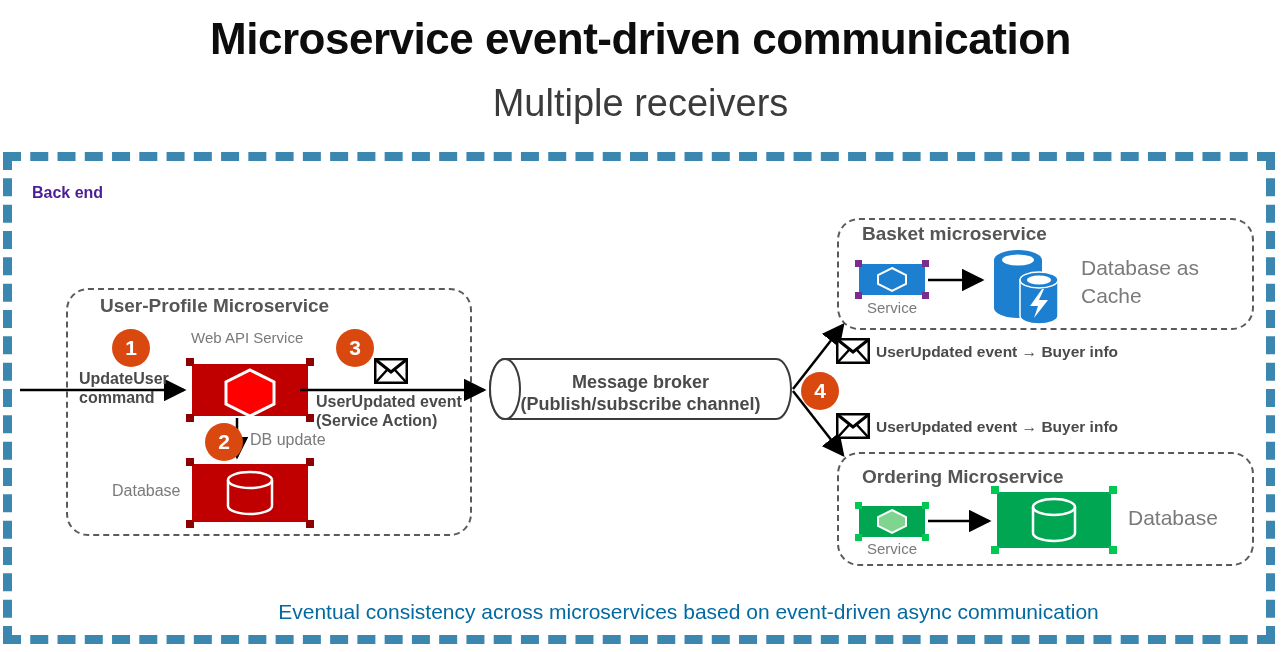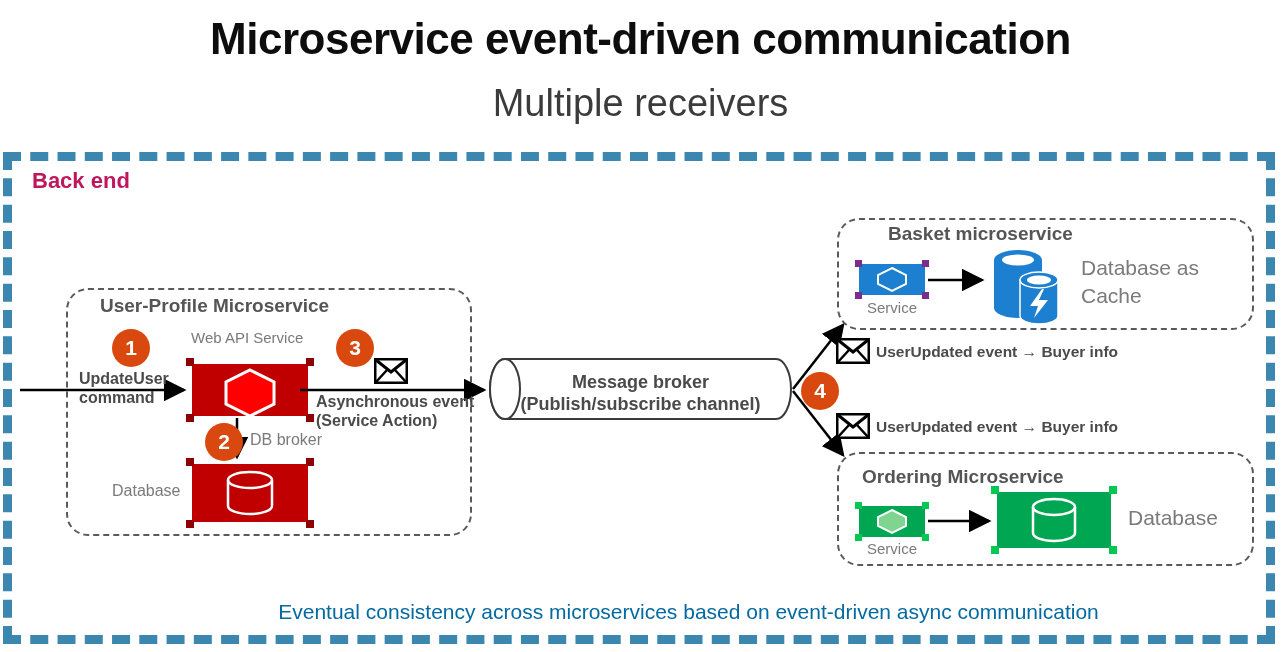--- a/index.html
+++ b/index.html
@@ -45,24 +45,24 @@
   .backend-frame {
     position: absolute;
     left: 3px; top: 152px;
     width: 1272px;
     height: 492px;
     border: 9px dashed #3c87b0;
     box-sizing: border-box;
   }
   .backend-label {
     position: absolute;
-    left: 32px; top: 168px;
-    font-size: 22px;
-    font-weight: bold;
-    color: #be185d;
+    left: 32px; top: 184px;
+    font-size: 16px;
+    font-weight: bold;
+    color: #4c1d95;
     white-space: nowrap;
   }
 
   
   .ms-box {
     position: absolute;
     border: 2px dashed #5a5a5a;
     border-radius: 22px;
     box-sizing: border-box;
     background: transparent;
@@ -205,21 +205,21 @@
       <path d="M16,1 L287,1 A15,30 0 0 1 287,61 L16,61 A15,30 0 0 1 16,1 Z" fill="#ffffff" stroke="#3b3b3b" stroke-width="2"></path>
       <ellipse cx="16" cy="31" rx="15" ry="30" fill="#ffffff" stroke="#3b3b3b" stroke-width="2"></ellipse>
     </svg>
     <div class="broker-text">
       <span>Message broker</span>
       <span>(Publish/subscribe channel)</span>
     </div>
   </div>
 
   <div class="ms-box" style="left:837px; top:218px; width:417px; height:112px;"></div>
-  <div class="ms-title" style="left:888px; top:223px;">Basket microservice</div>
+  <div class="ms-title" style="left:862px; top:223px;">Basket microservice</div>
 
   <div class="tile" style="left:858px; top:263px; width:68px; height:33px; background:#1d7fd0;">
     <div class="body" style="border-width:1.5px;"></div>
     <svg width="68" height="33" style="position:absolute;left:0;top:0;">
       <polygon points="34,5 48,12 48,21 34,28 20,21 20,12" fill="#1d7fd0" stroke="#ffffff" stroke-width="2"></polygon>
     </svg>
     <div class="handle" style="left:-3px;  top:-3px;  width:7px;height:7px;background:#7b2d8e;"></div>
     <div class="handle" style="right:-3px; top:-3px;  width:7px;height:7px;background:#7b2d8e;"></div>
     <div class="handle" style="left:-3px;  bottom:-3px;width:7px;height:7px;background:#7b2d8e;"></div>
     <div class="handle" style="right:-3px; bottom:-3px;width:7px;height:7px;background:#7b2d8e;"></div>
@@ -296,25 +296,25 @@
   <div class="badge" style="left:205px; top:423px;">2</div>
   <div class="badge" style="left:336px; top:329px;">3</div>
   <div class="badge" style="left:801px; top:372px;">4</div>
 
   <div class="lbl-bold" style="left:79px; top:369px;">
     <span>UpdateUser</span><br>
     <span>command</span>
   </div>
 
   <div class="lbl-bold" style="left:316px; top:392px;">
-    <span>Asynchronous event</span><br>
+    <span>UserUpdated event</span><br>
     <span>(Service Action)</span>
   </div>
 
-  <div class="lbl-light" style="left:250px; top:431px; font-size:16px;">DB broker</div>
+  <div class="lbl-light" style="left:250px; top:431px; font-size:16px;">DB update</div>
 
   <div class="env" style="left:374px; top:358px;">
     <svg width="34" height="26">
       <rect x="1" y="1" width="32" height="24" fill="#ffffff" stroke="#000000" stroke-width="3"></rect>
       <path d="M2,2 L17,14 L32,2" fill="none" stroke="#000000" stroke-width="3"></path>
       <path d="M2,24 L13,12 M32,24 L21,12" fill="none" stroke="#000000" stroke-width="2.5"></path>
     </svg>
   </div>
 
   <div class="env" style="left:836px; top:338px;">

